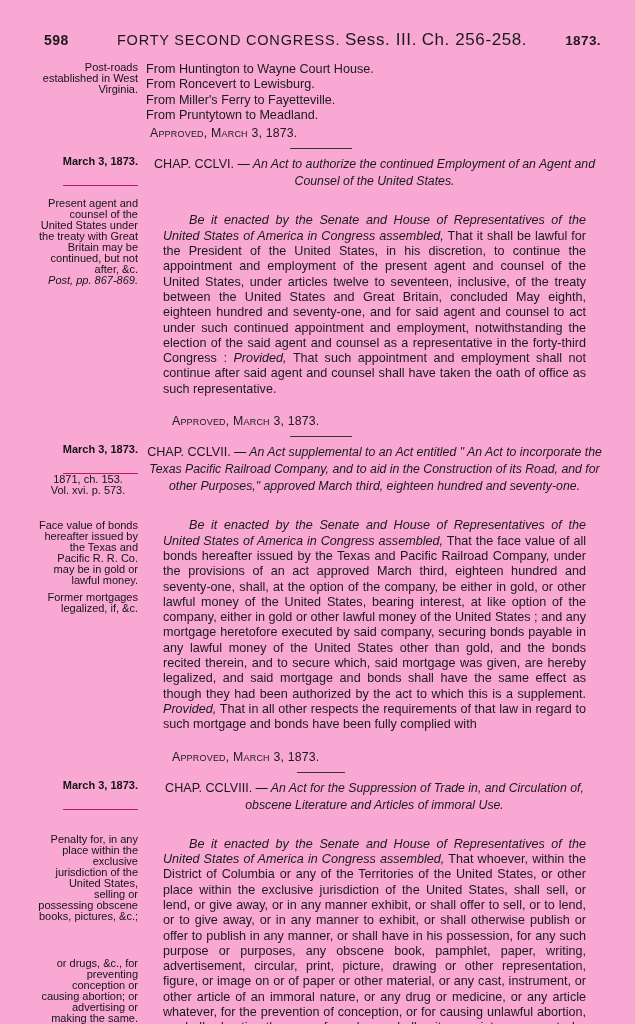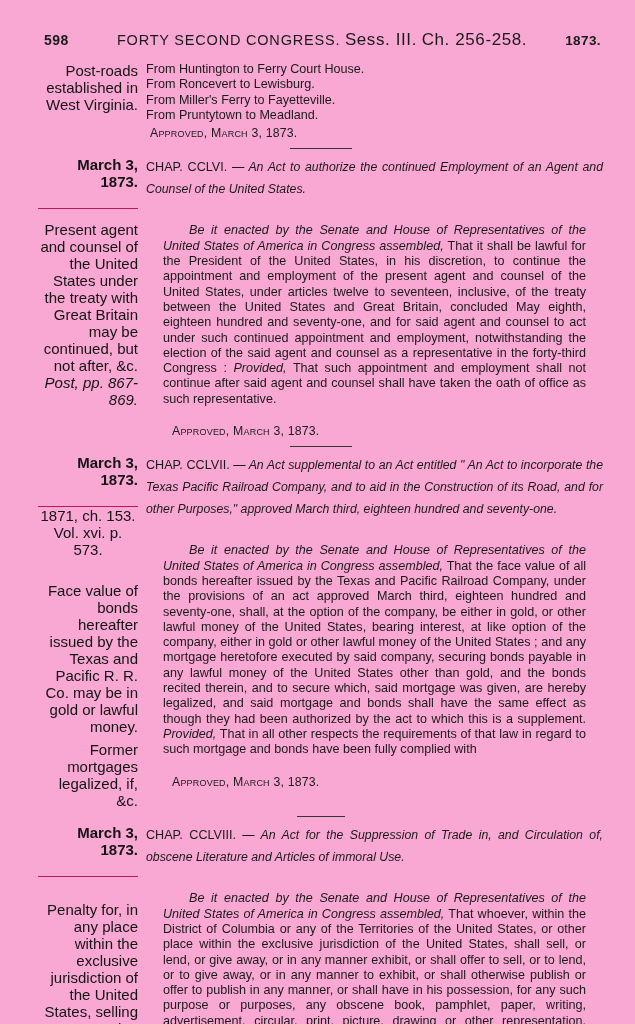--- a/index.html
+++ b/index.html
@@ -62,22 +62,22 @@
     display: flex;
     align-items: flex-start;
     margin-bottom: 4px;
   }
   .margin-col {
     width: 108px;
     flex: 0 0 108px;
     padding-right: 8px;
     box-sizing: border-box;
     text-align: right;
-    font-size: 15px;
-    line-height: 17px;
+    font-size: 11px;
+    line-height: 11px;
     color: #141414;
   }
   .margin-col .date {
     font-weight: bold;
     display: inline-block;
     padding-bottom: 18px;
     border-bottom: 1px solid #be185d;
   }
   .margin-col .note {
     display: block;
@@ -92,22 +92,23 @@
     text-align: justify;
   }
   .main-col p {
     margin: 17px;
   }
   .line {
     display: block;
     white-space: nowrap;
   }
   .chap-title {
+    text-align: center;
     font-size: 12.3px;
-    line-height: 22px;
+    line-height: 17px;
   }
   .chap-title .chap-no {
     font-size: 12.6px;
   }
   .ital { font-style: italic; }
   .smallcaps { font-variant: small-caps; }
   .approved {
     margin-top: 3px;
     padding-left: 26px;
     font-size: 12.3px;
@@ -140,21 +141,21 @@
     <div class="year">1873.</div>
   </div>
 
   <div class="body">
 
     <div class="block">
       <div class="margin-col">
         <span class="note">Post-roads established in West Virginia.</span>
       </div>
       <div class="main-col">
-        <span class="line">From Huntington to Ferry Court House.</span>
+        <span class="line">From Huntington to Wayne Court House.</span>
         <span class="line">From Roncevert to Lewisburg.</span>
         <span class="line">From Miller's Ferry to Fayetteville.</span>
         <span class="line">From Pruntytown to Meadland.</span>
         <div class="approved smallcaps" style="padding-left:4px;">Approved, March 3, 1873.</div>
       </div>
     </div>
 
     <div class="rule"></div>
 
     <div class="block">

